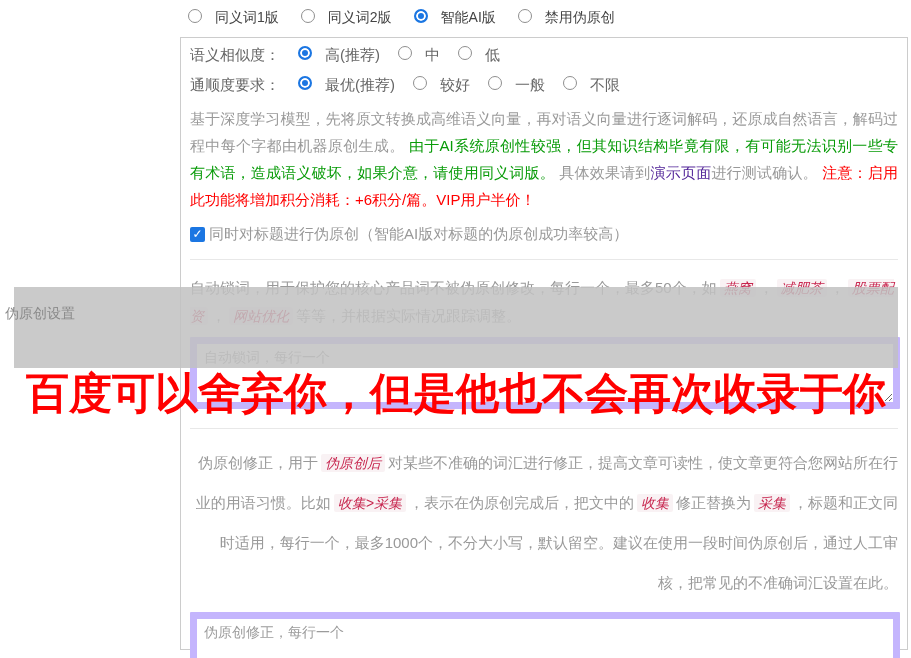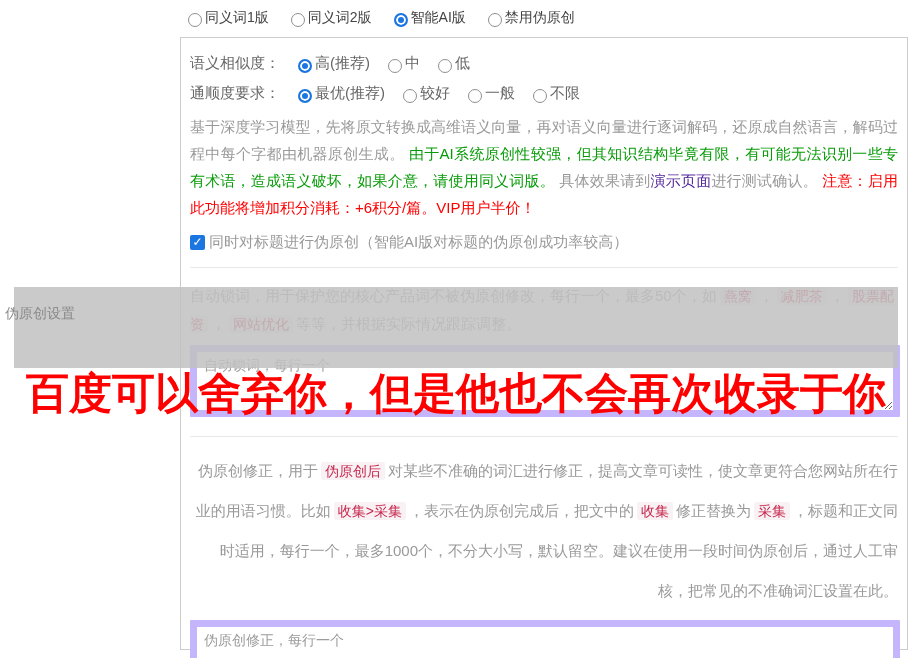--- a/index.html
+++ b/index.html
@@ -2,48 +2,48 @@
 <html><head>
 <meta charset="utf-8">
 <style>
   * { margin:0; padding:0; box-sizing:border-box; }
   html,body { width:911px; height:658px; background:#fff; overflow:hidden;
               font-family:"Liberation Sans", sans-serif; position:relative; }
 
   
   .mode-row { position:absolute; left:188px; top:9px; display:flex; gap:22px; align-items:center;
               font-size:14px; color:#444; }
-  .opt { display:flex; align-items:flex-end; gap:3px; cursor:pointer; }
+  .opt { display:flex; align-items:flex-start; gap:13px; cursor:pointer; }
 
   .radio { width:14px; height:14px; border:1px solid #8f8f8f; border-radius:50%; background:#fff;
            display:inline-block; flex:0 0 auto; }
   .radio.checked { border:2px solid #1b76e2; background:#1b76e2; box-shadow: inset 0 0 0 2px #fff; }
 
   
   .panel { position:absolute; left:180px; top:37px; width:728px; height:613px;
-           border:1px solid #ccc; background:#fff; padding:10px 9px; }
+           border:1px solid #ccc; background:#fff; padding:2px 9px; }
 
   .radio-line { display:flex; align-items:center; gap:18px; font-size:15px; color:#666; height:30px; }
   .radio-line .lbl { color:#666; }
 
   .desc { margin-top:5px; font-size:15px; line-height:27px; color:#999; text-align:justify; }
   .g { color:#999; }
   .green { color:#089b08; }
   .red { color:#ff0000; }
   .link { color:#4c1d95; text-decoration:none; cursor:pointer; }
 
   .chk-row { margin-top:12px; display:flex; align-items:center; gap:4px; font-size:15px; color:#999; }
   .checkbox { width:15px; height:15px; background:#1b76e2; border-radius:2px; color:#fff;
               font-size:12px; line-height:15px; text-align:center; display:inline-block; flex:0 0 auto; }
 
   hr.div { border:0; border-top:1px solid #e8e8e8; margin:15px 0 14px 0; }
 
   .para { font-size:15px; line-height:27px; color:#999; }
   .para2 { font-size:15px; line-height:40px; color:#999;text-align:right; }
-  .tag { color:#c7254e; background:#f9f2f4; padding:1px 4px; border-radius:2px; font-size:14px; margin:0 3px; }
+  .tag { color:#c7254e; background:#f9f2f4; padding:1px 4px; border-radius:2px; font-size:14px; margin:0 3px;font-style:italic; }
 
   textarea { width:710px; border:7px solid #c4b5fd; border-radius:1px; background:#fff;
              font-family:"Liberation Sans", sans-serif; font-size:14px; color:#555;
              padding:5px 7px; margin-top:7px; resize:both; }
   textarea::placeholder { color:#9b9b9b; opacity:1; }
   .ta1 { height:72px; }
   .ta2 { height:76px; margin-top:9px; }
 
   
   .gray-band { position:absolute; left:14px; top:287px; width:884px; height:81px;

